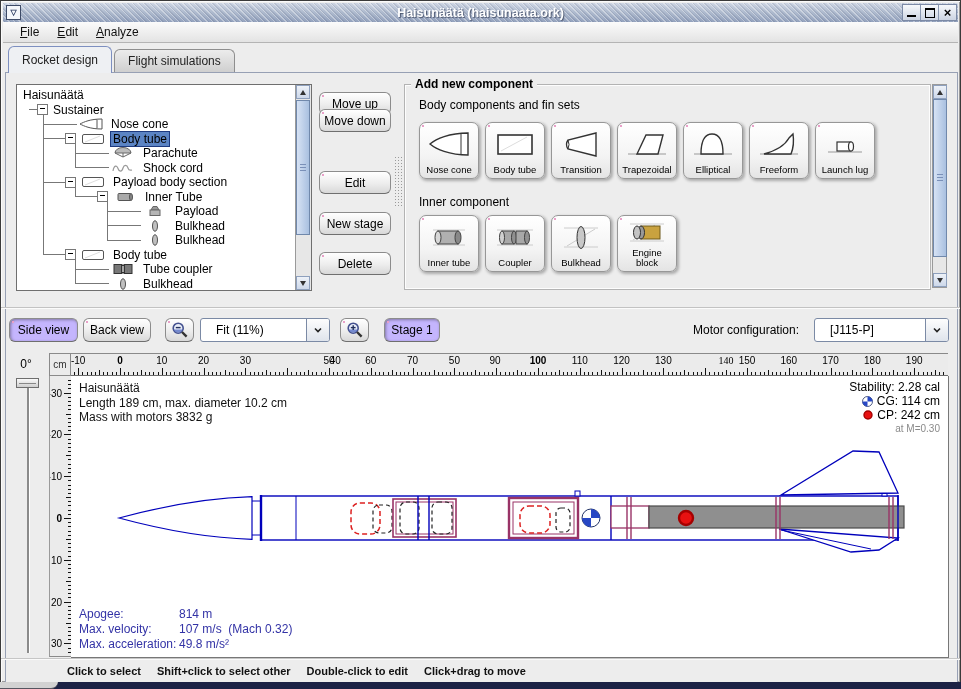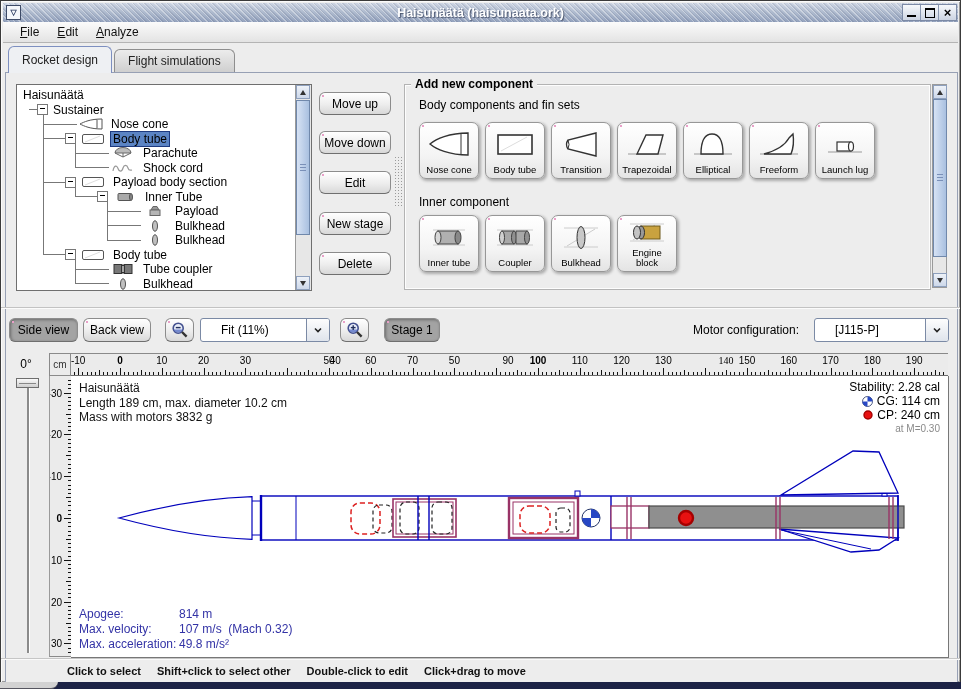--- a/index.html
+++ b/index.html
@@ -68,23 +68,23 @@
   .comp-btn{width:60px;height:57px;box-sizing:border-box;background:linear-gradient(#ffffff,#f4f4f4 60%,#e4e4e4);
     border:1px solid #979797;border-radius:7px;box-shadow:1.5px 1.5px 3px rgba(0,0,0,.28);
     display:flex;flex-direction:column;align-items:center;justify-content:flex-end;position:relative;}
   .comp-btn::before{content:"";position:absolute;left:2px;top:2px;width:2px;height:2px;background:#e9a0c8;}
   .comp-icon{flex:1;display:flex;align-items:center;justify-content:center;}
   .comp-text{font-size:9.5px;line-height:9.5px;color:#000;text-align:center;padding-bottom:4px;}
   .add-sb{position:absolute;left:931px;top:83px;width:15px;height:204px;background:#e7e7e7;border:1px solid #9a9a9a;box-sizing:border-box;}
   
   .view-toolbar{position:absolute;left:0;top:306px;width:100%;height:44px;border-top:1px solid #c2c2c2;box-shadow:inset 0 1px 0 #fbfbfb;}
   .tb-btn{position:absolute;top:317px;height:24px;}
-  .tb-btn.toggled{background:#a3a3a3;box-shadow:inset 1px 1px 3px rgba(0,0,0,.35);}
+  .tb-btn.toggled{background:#c4b5fd;box-shadow:inset 1px 1px 3px rgba(0,0,0,.35);}
   .combo{position:absolute;top:317px;height:24px;box-sizing:border-box;background:#fff;border:1px solid #7b8aa5;border-radius:3px;display:flex;align-items:center;}
-  .combo .cval{flex:1;font-size:12px;padding-left:6px;color:#000;white-space:nowrap;overflow:hidden;margin-left:14px;}
+  .combo .cval{flex:1;font-size:12px;padding-left:15px;color:#000;white-space:nowrap;overflow:hidden;}
   .combo .carrow{flex:none;width:22px;align-self:stretch;border-left:1px solid #7b8aa5;background:linear-gradient(#fdfdfd,#dfe4ec);
     display:flex;align-items:center;justify-content:center;border-radius:0 2px 2px 0;}
   .chev{width:8px;height:8px;}
   .tb-label{position:absolute;top:317px;height:24px;display:flex;align-items:center;font-size:12px;color:#000;}
   
   .rot-label{position:absolute;left:10px;top:356px;width:30px;text-align:center;font-size:12px;color:#000;}
   .rot-track{position:absolute;left:26px;top:381px;width:2px;height:271px;background:#8b8b8b;border-right:1px solid #fff;}
   .rot-handle{position:absolute;left:15px;top:377px;width:23px;height:10px;background:linear-gradient(#fafafa,#cfcfcf);border:1px solid #6e6e6e;box-sizing:border-box;}
   .rot-handle::after{content:"";position:absolute;left:2px;right:2px;top:4px;height:1px;background:#888;}
   .ruler-corner{position:absolute;left:48px;top:352px;width:22px;height:23px;background:#ebebeb;border:1px solid #8a8a8a;box-sizing:border-box;
@@ -304,21 +304,21 @@
         </div>
       <div class="sb-thumb" style="top:15px;height:135px;"></div>
       <div class="sb-arrow down">
           <div class="tri-down"></div>
         </div>
     </div>
   </div>
 
   <div id="action-buttons">
       <div class="btn act-btn" style="top: 91px;">Move up</div>
-      <div class="btn act-btn" style="top: 130px;">Move down</div>
+      <div class="btn act-btn" style="top: 108px;">Move down</div>
       <div class="btn act-btn" style="top: 170px;">Edit</div>
       <div class="btn act-btn" style="top: 211px;">New stage</div>
       <div class="btn act-btn" style="top: 251px;">Delete</div>
     </div>
   <div class="splitter-dots"></div>
 
   <div class="group-box">
     <div class="group-title">Add new component</div>
     <div class="comp-label" style="top:13px;">Body components and fin sets</div>
     <div class="comp-row" style="top:37px;" id="comp-row-0">
@@ -594,21 +594,21 @@
       <div class="tick" style="left: 387.58px; height: 3px;"></div>
       <div class="tick" style="left: 391.76px; height: 3px;"></div>
       <div class="tick" style="left: 395.94px; height: 3px;"></div>
       <div class="tick" style="left: 400.12px; height: 3px;"></div>
       <div class="tick" style="left: 404.3px; height: 5px;"></div>
       <div class="tick" style="left: 408.48px; height: 3px;"></div>
       <div class="tick" style="left: 412.66px; height: 3px;"></div>
       <div class="tick" style="left: 416.84px; height: 3px;"></div>
       <div class="tick" style="left: 421.02px; height: 3px;"></div>
       <div class="tick" style="left: 425.2px; height: 7px;"></div>
-      <div class="tlabel" style="left: 437px;">90</div>
+      <div class="tlabel" style="left: 424px;">90</div>
       <div class="tick" style="left: 429.38px; height: 3px;"></div>
       <div class="tick" style="left: 433.56px; height: 3px;"></div>
       <div class="tick" style="left: 437.74px; height: 3px;"></div>
       <div class="tick" style="left: 441.92px; height: 3px;"></div>
       <div class="tick" style="left: 446.1px; height: 5px;"></div>
       <div class="tick" style="left: 450.28px; height: 3px;"></div>
       <div class="tick" style="left: 454.46px; height: 3px;"></div>
       <div class="tick" style="left: 458.64px; height: 3px;"></div>
       <div class="tick" style="left: 462.82px; height: 3px;"></div>
       <div class="tick" style="left: 467px; height: 7px;"></div>
@@ -865,21 +865,21 @@
           <circle cx="5.5" cy="5.5" r="5" fill="#fff" stroke="#223366" stroke-width="0.8"></circle>
           <path d="M5.5,5.5 L5.5,0.5 A5,5 0 0 1 10.5,5.5 Z" fill="#2747c4"></path>
           <path d="M5.5,5.5 L5.5,10.5 A5,5 0 0 1 0.5,5.5 Z" fill="#2747c4"></path>
         </svg>
         <span>CG: 114 cm</span>
       </div>
       <div class="stab-line">
         <svg width="10" height="10" viewBox="0 0 10 10">
           <circle cx="5" cy="5" r="4" fill="#e81111" stroke="#a50000" stroke-width="1.4"></circle>
         </svg>
-        <span>CP: 240 cm</span>
+        <span>CP: 242 cm</span>
       </div>
       <div class="mach-note">at M=0.30</div>
     </div>
 
     <div class="flight-info" id="flight-info">
         <div><span class="f-label">Apogee:</span><span class="f-val">814 m</span></div>
         <div><span class="f-label">Max. velocity:</span><span class="f-val">107 m/s  (Mach 0.32)</span></div>
         <div><span class="f-label">Max. acceleration:</span><span class="f-val">49.8 m/s²</span></div>
       </div>
   </div>

